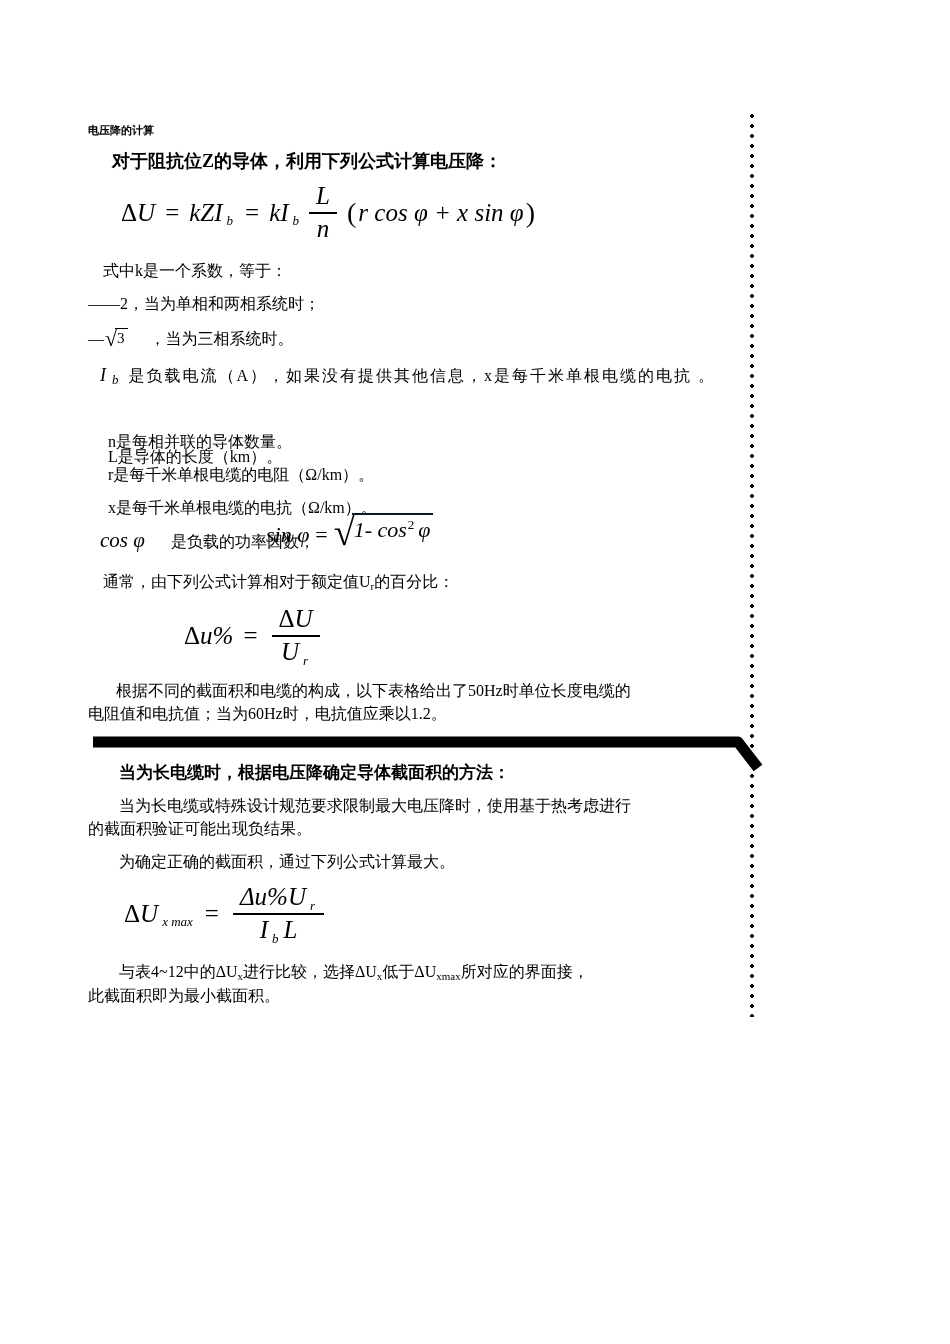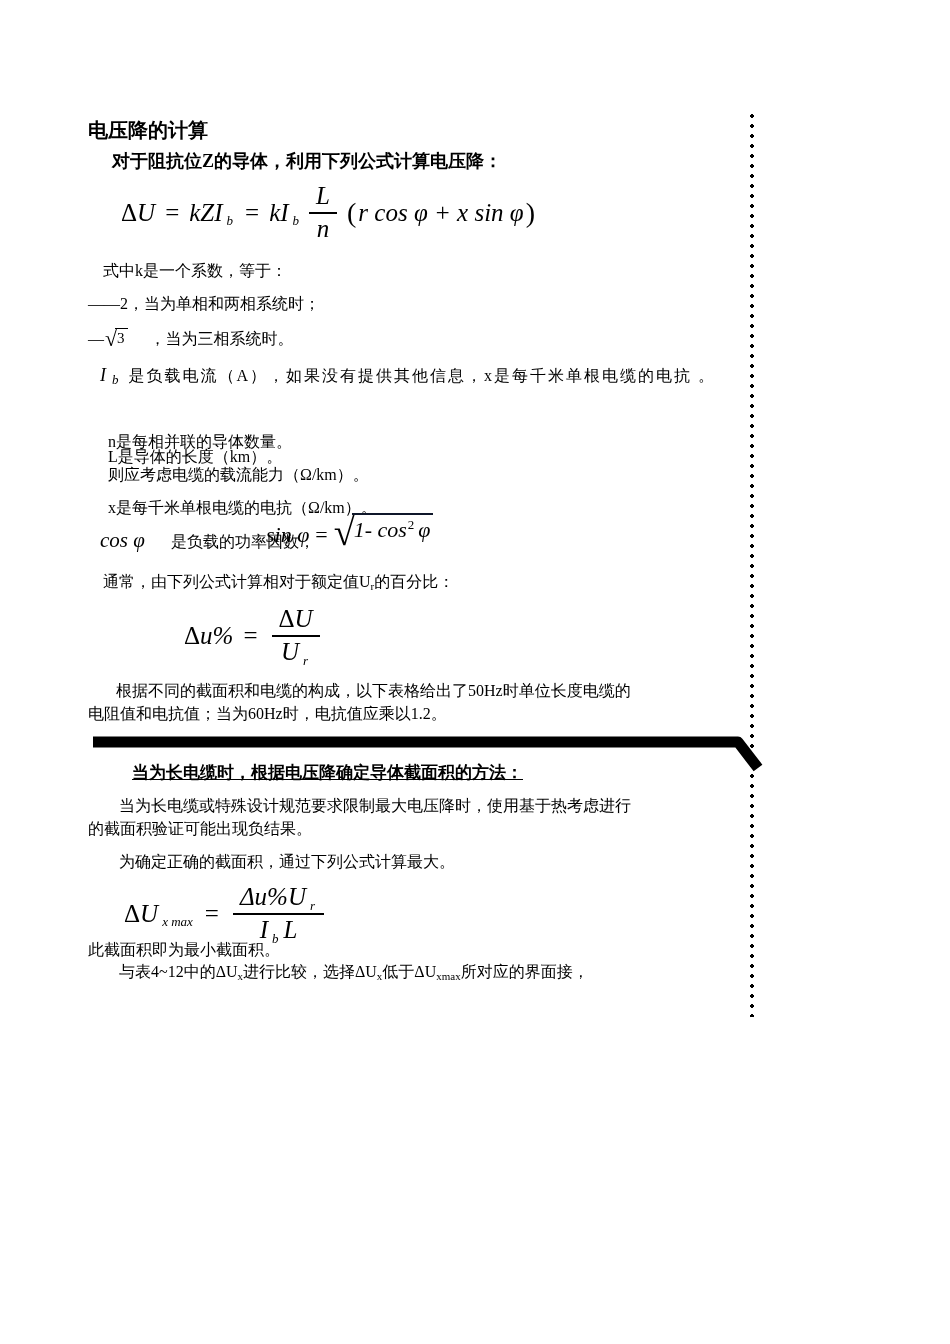--- a/index.html
+++ b/index.html
@@ -33,21 +33,21 @@
   
   .dotline{
     width:6px;
     background-image:radial-gradient(circle 1.8px at 3px 5px,#000 97%,transparent 100%);
     background-size:6px 10px;background-repeat:repeat-y;
   }
 </style>
 </head>
 <body>
 
-<div class="abs cn b" style="left:88px;top:120px;font-size:20px;">电压降的计算</div>
+<div class="abs cn b" style="left:88px;top:120px;font-size:11px;">电压降的计算</div>
 
 <div class="abs cn b" style="left:112px;top:151px;font-size:18px;">对于阻抗位Z的导体，利用下列公式计算电压降：</div>
 
 <div class="abs formula" style="left:121px;top:179px;height:68px;">
   <span class="up">Δ</span>
     <span class="it">U</span>
   <span class="eqsign">=</span>
   <span class="it">kZI</span>
     <span class="msub">b</span>
   <span class="eqsign">=</span>
@@ -76,21 +76,21 @@
 </div>
 
 <div class="abs" style="left:100px;top:365px;display:flex;align-items:baseline;letter-spacing:2px;">
   <span class="it" style="font-size:18px;">I</span>
     <span class="msub" style="top:3px;">b</span>
   <span class="cn" style="margin-left:6px;">是负载电流（A），如果没有提供其他信息，x是每千米单根电缆的电抗 。</span>
 </div>
 
 <div class="abs cn" style="left:108px;top:399px;margin-top:48px;">L是导体的长度（km）。</div>
 <div class="abs cn" style="left:108px;top:432px;">n是每相并联的导体数量。</div>
-<div class="abs cn" style="left:108px;top:465px;">则应考虑电缆的载流能力（Ω/km）。</div>
+<div class="abs cn" style="left:108px;top:465px;">r是每千米单根电缆的电阻（Ω/km）。</div>
 <div class="abs cn" style="left:108px;top:498px;">x是每千米单根电缆的电抗（Ω/km）。</div>
 
 <div class="abs" style="left:100px;top:528px;display:flex;align-items:baseline;justify-content:flex-end;">
   <span class="it" style="font-size:21px;">cos φ</span>
   <span class="cn" style="margin-left:26px;">是负载的功率因数，</span>
 </div>
 
 <div class="abs radwrap" style="left:266px;top:513px;text-align:center;">
   <span class="it" style="font-size:22px;margin-top:9px;">sin φ</span>
   <span class="up" style="font-size:22px;margin:9px 6px 0;">=</span>
@@ -118,21 +118,21 @@
   </span>
 </div>
 
 <div class="abs cn" style="left:116px;top:681px;">根据不同的截面积和电缆的构成，以下表格给出了50Hz时单位长度电缆的</div>
 <div class="abs cn" style="left:88px;top:704px;">电阻值和电抗值；当为60Hz时，电抗值应乘以1.2。</div>
 
 <svg class="abs" style="left:86px;top:731px;" width="690" height="46" viewBox="0 0 690 46">
   <path d="M7 11 H652 L672 37" fill="none" stroke="#000" stroke-width="11" stroke-linejoin="round" stroke-linecap="butt"></path>
 </svg>
 
-<div class="abs cn b" style="left:132px;top:763px;font-size:17px;text-decoration:underline;">当为长电缆时，根据电压降确定导体截面积的方法：</div>
+<div class="abs cn b" style="left:119px;top:763px;font-size:17px;">当为长电缆时，根据电压降确定导体截面积的方法：</div>
 
 <div class="abs cn" style="left:119px;top:796px;">当为长电缆或特殊设计规范要求限制最大电压降时，使用基于热考虑进行</div>
 <div class="abs cn" style="left:88px;top:819px;">的截面积验证可能出现负结果。</div>
 
 <div class="abs cn" style="left:119px;top:852px;">为确定正确的截面积，通过下列公式计算最大。</div>
 
 <div class="abs formula" style="left:124px;top:878px;height:72px;">
   <span class="up">Δ</span>
     <span class="it">U</span>
     <span class="msub">x max</span>
@@ -146,15 +146,15 @@
         <span class="it">I</span>
         <span class="msub">b</span>
         <span class="it" style="margin-left:3px;">L</span>
       </span>
   </span>
 </div>
 
 <div class="abs cn" style="left:119px;top:962px;">
   <span>与表4~12中的ΔU</span><span style="font-size:11px;position:relative;top:3px;">x</span><span>进行比较，选择ΔU</span><span style="font-size:11px;position:relative;top:3px;">x</span><span>低于ΔU</span><span style="font-size:11px;position:relative;top:3px;">xmax</span><span>所对应的界面接，</span>
 </div>
-<div class="abs cn" style="left:88px;top:940px;">此截面积即为最小截面积。</div>
+<div class="abs cn" style="left:88px;top:986px;">此截面积即为最小截面积。</div>
 
 <div class="abs dotline" style="left:749px;top:111px;height:906px;"></div>
 
 </body></html>

